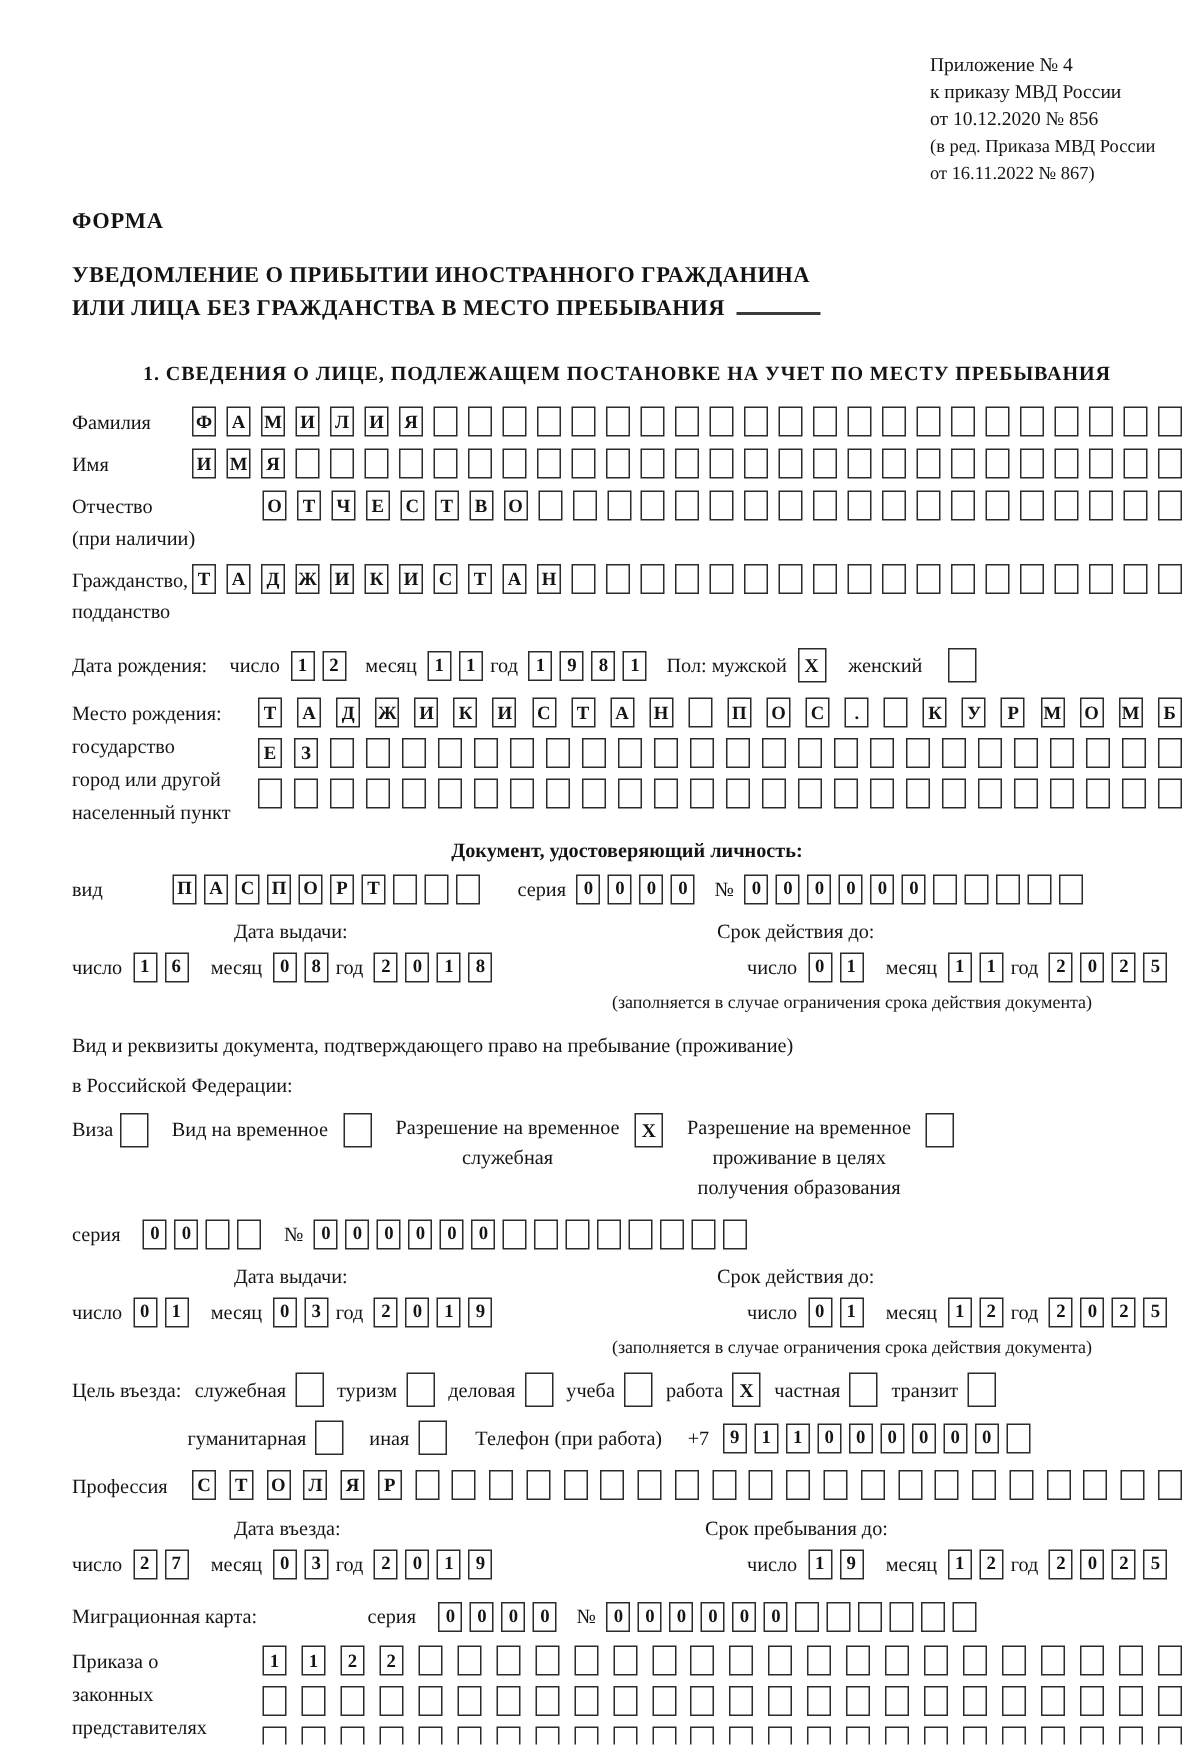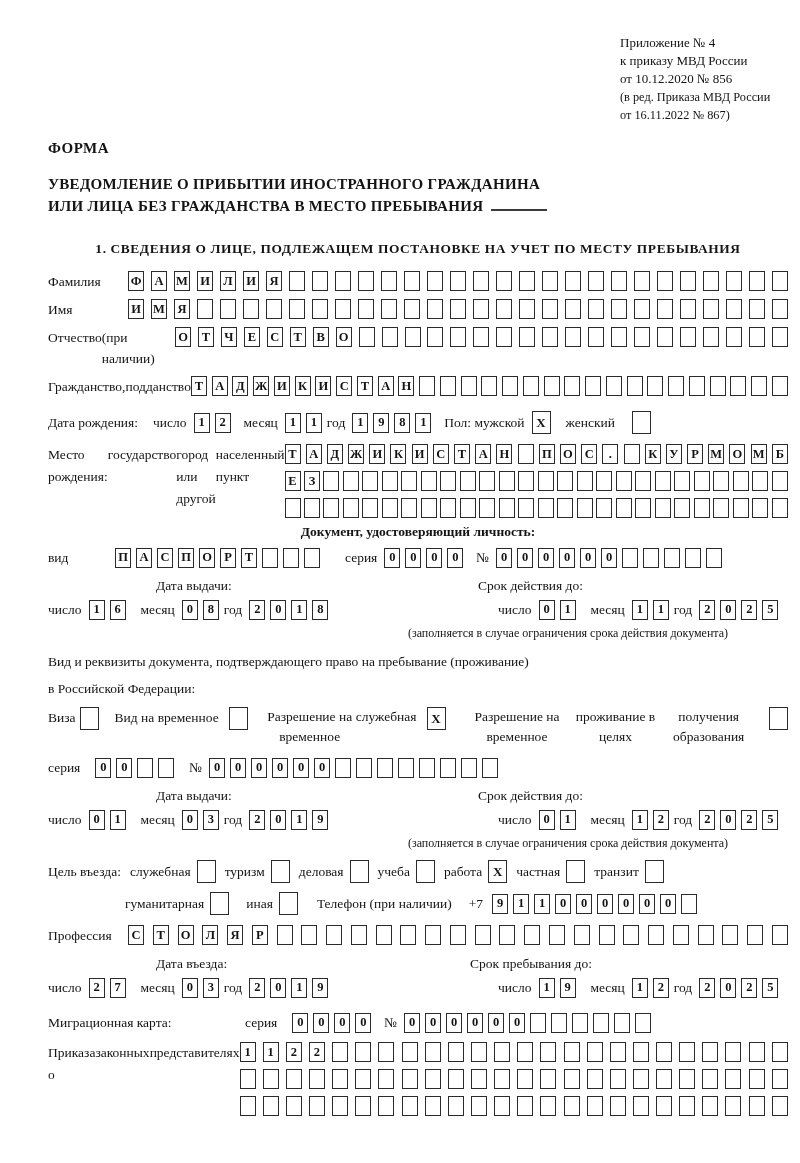--- a/index.html
+++ b/index.html
@@ -12,21 +12,21 @@
   .title{font-weight:bold;font-size:15px;line-height:22px;margin-top:16px;letter-spacing:.3px}
   .blank{display:inline-block;width:56px;height:12px;border-bottom:2px solid #3a3a3a;margin-left:8px}
   .sec1{font-weight:bold;font-size:13.4px;text-align:center;margin-top:24px;letter-spacing:.6px;white-space:nowrap}
 
   .row{display:flex;align-items:flex-start;margin-top:7px}
   .lbl{line-height:21px;white-space:nowrap}
   .lblcol{flex:0 0 80px}
   .w127{flex:0 0 127px}
   .w124{flex:0 0 124px}
   .w170{flex:0 0 170px}
-  .lblstack{display:flex;flex-direction:row;line-height:21px}
+  .lblstack{display:flex;flex-direction:column;line-height:21px}
   .cells{display:flex}
   .cells.fill{flex:1;justify-content:space-between}
   .cells.gap{gap:5px}
   .cell{box-sizing:border-box;flex:0 0 16px;width:16px;height:20px;border:1.5px solid #2b2b2b;
         display:inline-flex;align-items:center;justify-content:center;
         font-size:12.5px;font-weight:600;background:#fff}
   .cb .cell{flex:0 0 19px;width:19px;height:23px;font-size:13px}
   .colfill{flex:1;display:flex;flex-direction:column;gap:7px}
   .colfill .cells.fill{width:100%}
 
@@ -599,21 +599,21 @@
         <span class="cells cb">
           <span class="cell"></span>
         </span>
       </span>
     <span class="pair ml8">
         <span class="lbl">иная</span>
         <span class="cells cb">
           <span class="cell"></span>
         </span>
       </span>
-    <span class="lbl ml10">Телефон (при наличии)</span>
+    <span class="lbl ml10">Телефон (при работа)</span>
     <span class="lbl ml8">+7</span>
     <span class="cells gap">
         <span class="cell">9</span>
         <span class="cell">1</span>
         <span class="cell">1</span>
         <span class="cell">0</span>
         <span class="cell">0</span>
         <span class="cell">0</span>
         <span class="cell">0</span>
         <span class="cell">0</span>

